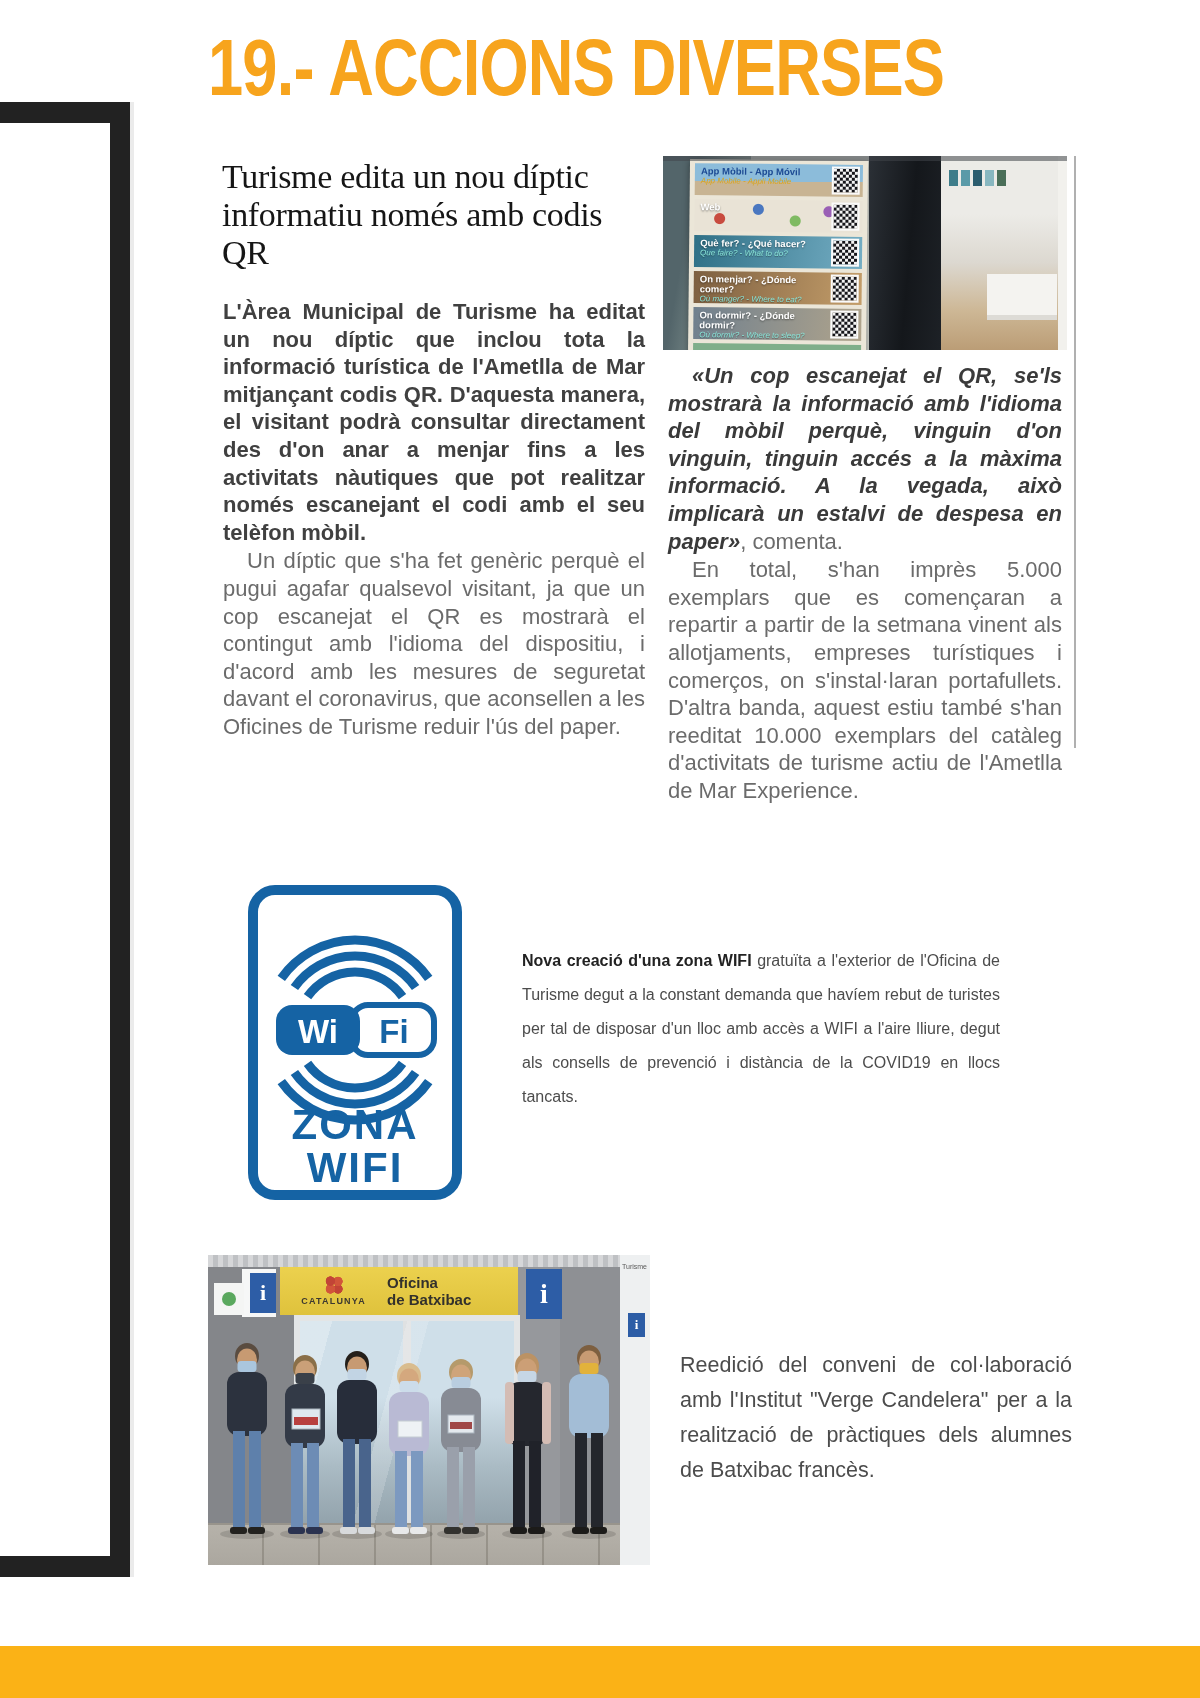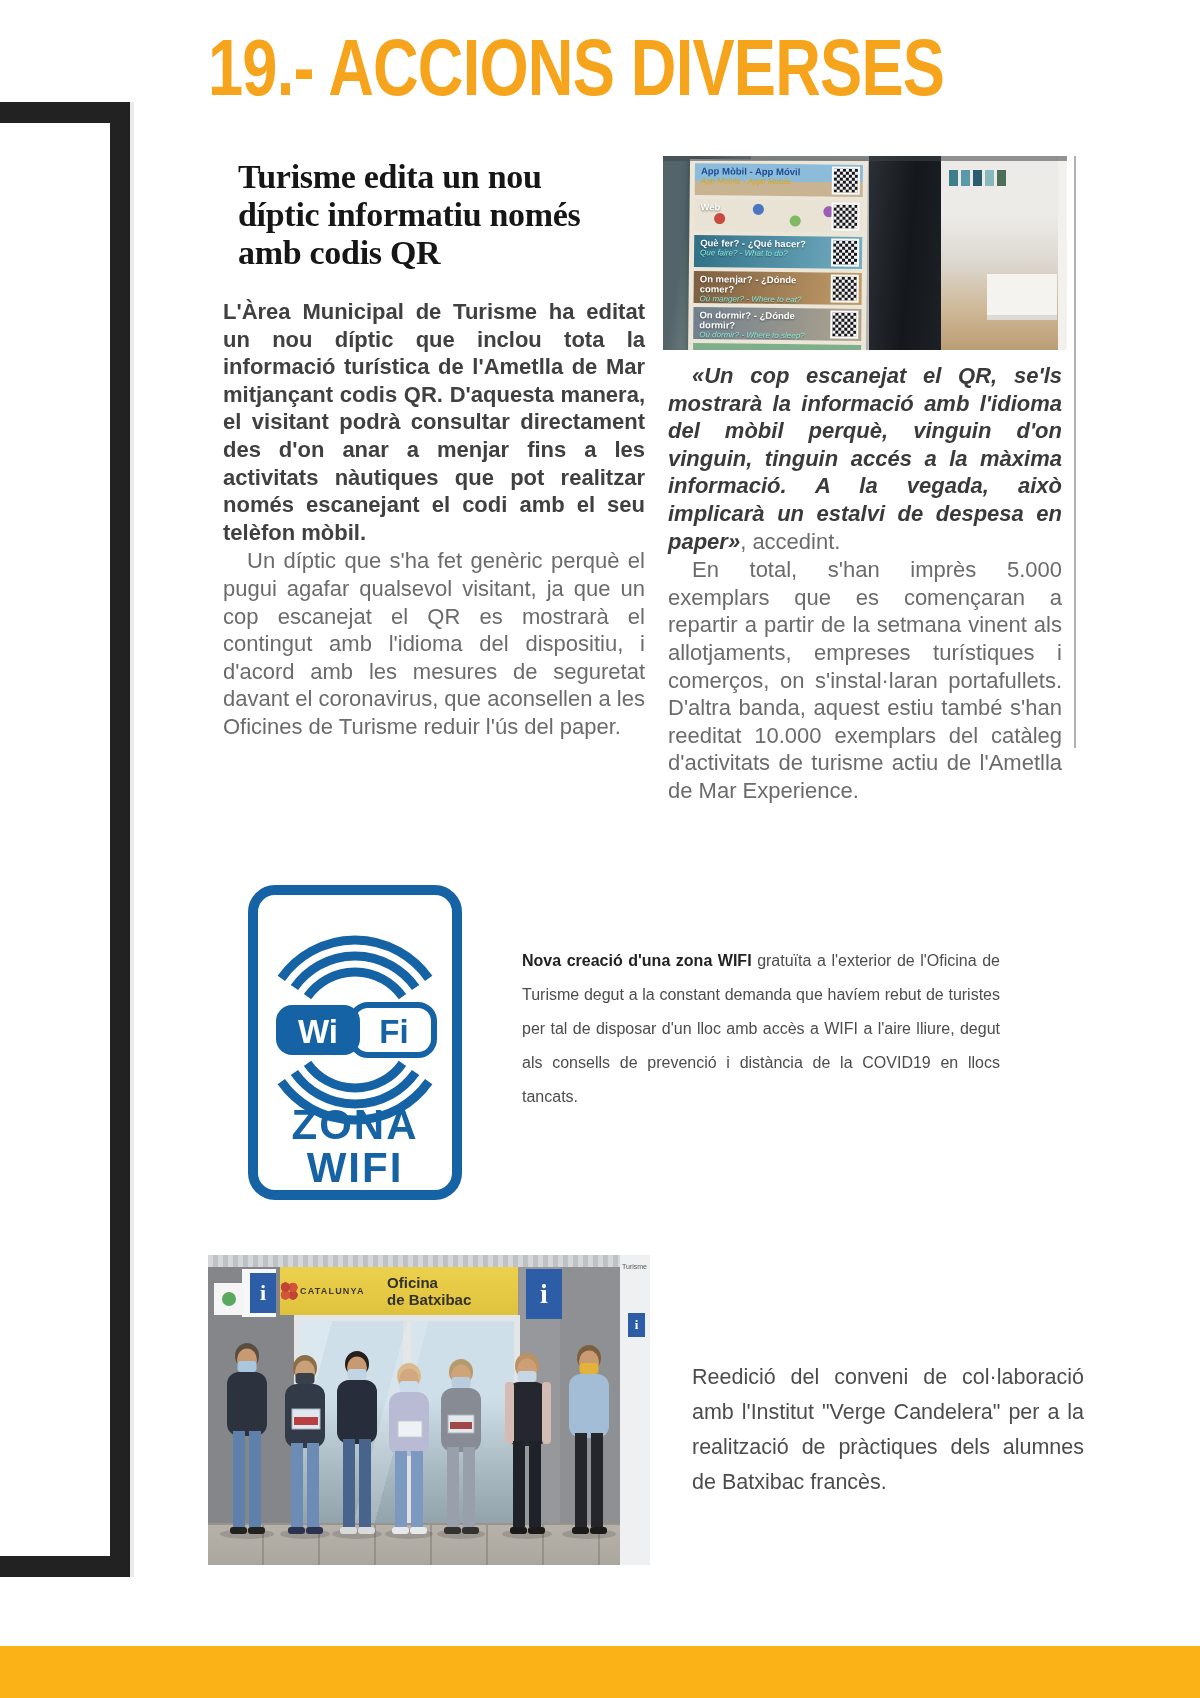--- a/index.html
+++ b/index.html
@@ -12,22 +12,22 @@
         box-shadow:4px 0 0 rgba(0,0,0,.08);}
   .bk-bot{position:absolute;left:0;top:1556px;width:130px;height:21px;background:#222;}
 
   
   .title{position:absolute;left:208px;top:26px;margin:0;font-size:80px;font-weight:700;
          color:#F7A41D;letter-spacing:-1px;white-space:nowrap;line-height:1.05;
          transform:scaleX(.79);transform-origin:left top;}
 
   
   .col1{position:absolute;left:222px;top:158px;width:424px;}
-  .headline{margin:0 16px 26px;font-family:"Liberation Serif","DejaVu Serif",serif;
-            font-weight:700;font-size:34px;line-height:38px;color:#161616;letter-spacing:-.3px;}
+  .headline{margin:0 0 26px;font-family:"Liberation Serif","DejaVu Serif",serif;
+            font-weight:400;font-size:34px;line-height:38px;color:#161616;letter-spacing:-.3px;}
   .body-p{margin:1px;font-size:22px;line-height:27.6px;text-align:justify;color:#6b6b6b;}
   .lead-p{font-weight:700;color:#404040;}
   .indent{text-indent:24px;}
   .quote{font-style:italic;font-weight:700;color:#3a3a3a;}
   .col2{position:absolute;left:667px;top:156px;width:396px;}
   .vrule{position:absolute;left:1074px;top:156px;width:2px;height:592px;background:#b0b0b0;}
 
   
   .photo1{position:relative;width:404px;height:194px;left:-4px;margin-bottom:12px;
           overflow:hidden;background:#cdd0ca;}
@@ -81,21 +81,21 @@
             font-size:16px;line-height:34px;text-align:justify;color:#4c4c4c;}
   .wifi-par b{color:#222;}
 
   
   .op{position:absolute;left:208px;top:1255px;width:442px;height:310px;overflow:hidden;
       background:linear-gradient(90deg,#84868a 0 86px,#96989c 86px 352px,#8e9094 352px 412px,#eef0f1 412px);}
   .op-fascia{position:absolute;left:0;top:0;width:100%;height:12px;
              background:repeating-linear-gradient(90deg,#d6d7d9 0 5px,#bfc1c4 5px 10px);}
   .op-sign{position:absolute;left:72px;top:12px;width:238px;height:48px;
            background:linear-gradient(#ecd14e,#dfc23c);display:flex;align-items:center;z-index:2;}
-  .op-cat{width:45%;display:flex;align-items:center;gap:2px;}
+  .op-cat{width:45%;display:flex;flex-direction:column;align-items:center;gap:2px;}
   .op-pin{width:18px;height:18px;
     background:radial-gradient(circle at 30% 28%,#c24436 0 4.5px,transparent 5px),
                radial-gradient(circle at 72% 30%,#d2553a 0 4.5px,transparent 5px),
                radial-gradient(circle at 30% 72%,#d2553a 0 4.5px,transparent 5px),
                radial-gradient(circle at 72% 72%,#c24436 0 4.5px,transparent 5px);}
   .op-cat-label{font-size:9px;font-weight:700;letter-spacing:1.2px;color:#3c3830;}
   .op-oft{width:55%;font-size:15px;font-weight:700;color:#33312c;line-height:17px;}
   .op-i{position:absolute;display:flex;align-items:center;justify-content:center;
         background:#2d5da6;color:#fff;font-family:"Liberation Serif","DejaVu Serif",serif;
         font-weight:700;z-index:2;}
@@ -114,21 +114,21 @@
     background:linear-gradient(105deg,rgba(255,255,255,.28) 0 12%,transparent 12% 40%,
                rgba(255,255,255,.18) 40% 48%,transparent 48%);}
   .op-pillar{position:absolute;right:0;top:0;width:30px;height:100%;background:#eef0f1;z-index:2;}
   .op-pillar-label{position:absolute;right:3px;top:8px;font-size:7px;color:#5a5a5a;}
   .op-floor{position:absolute;left:0;bottom:0;width:100%;height:40px;border-top:2px solid #98948c;
     background:repeating-linear-gradient(90deg,transparent 0 54px,rgba(120,115,105,.45) 54px 56px),
                linear-gradient(#b6b2aa,#aba79f);z-index:1;}
   .op-people{position:absolute;left:0;top:78px;width:442px;height:212px;z-index:3;}
 
   
-  .conv-par{position:absolute;left:680px;top:1348px;width:392px;margin:12px;
+  .conv-par{position:absolute;left:680px;top:1348px;width:392px;margin:0;
             font-size:21.5px;line-height:35px;text-align:justify;color:#4c4c4c;}
 
   
   .bottom-bar{position:absolute;left:0;top:1646px;width:1200px;height:52px;background:#FBB216;}
 </style>
 </head>
 <body>
 
 <div class="page">
 
@@ -183,21 +183,21 @@
           <div class="lp-book"></div>
           <div class="lp-book"></div>
           <div class="lp-book"></div>
           <div class="lp-book"></div>
           <div class="lp-book"></div>
         </div>
         <div class="lp-counter"></div>
         <div class="lp-pillarR"></div>
       </div>
     </div>
-    <p class="body-p indent"><span class="quote">«Un cop escanejat el QR, se'ls mostrarà la informació amb l'idioma del mòbil perquè, vinguin d'on vinguin, tinguin accés a la màxima informació. A la vegada, això implicarà un estalvi de despesa en paper»</span><span>, accedint.</span></p>
+    <p class="body-p indent"><span class="quote">«Un cop escanejat el QR, se'ls mostrarà la informació amb l'idioma del mòbil perquè, vinguin d'on vinguin, tinguin accés a la màxima informació. A la vegada, això implicarà un estalvi de despesa en paper»</span><span>, comenta.</span></p>
     <p class="body-p indent">En total, s'han imprès 5.000 exemplars que es començaran a repartir a partir de la setmana vinent als allotjaments, empreses turístiques i comerços, on s'instal·laran portafullets. D'altra banda, aquest estiu també s'han reeditat 10.000 exemplars del catàleg d'activitats de turisme actiu de l'Ametlla de Mar Experience.</p>
   </div>
   <div class="vrule"></div>
 
   <div class="wifi-sign">
     <svg viewBox="0 0 214 315" width="214" height="315">
       <rect x="5" y="5" width="204" height="305" rx="22" fill="#ffffff" stroke="#1563A4" stroke-width="10"></rect>
       <g stroke="#1563A4" stroke-width="9" fill="none">
         <path d="M 59.5 111.7 A 58 58 0 0 1 154.5 111.7"></path>
         <path d="M 46.4 102.5 A 74 74 0 0 1 167.6 102.5"></path>

